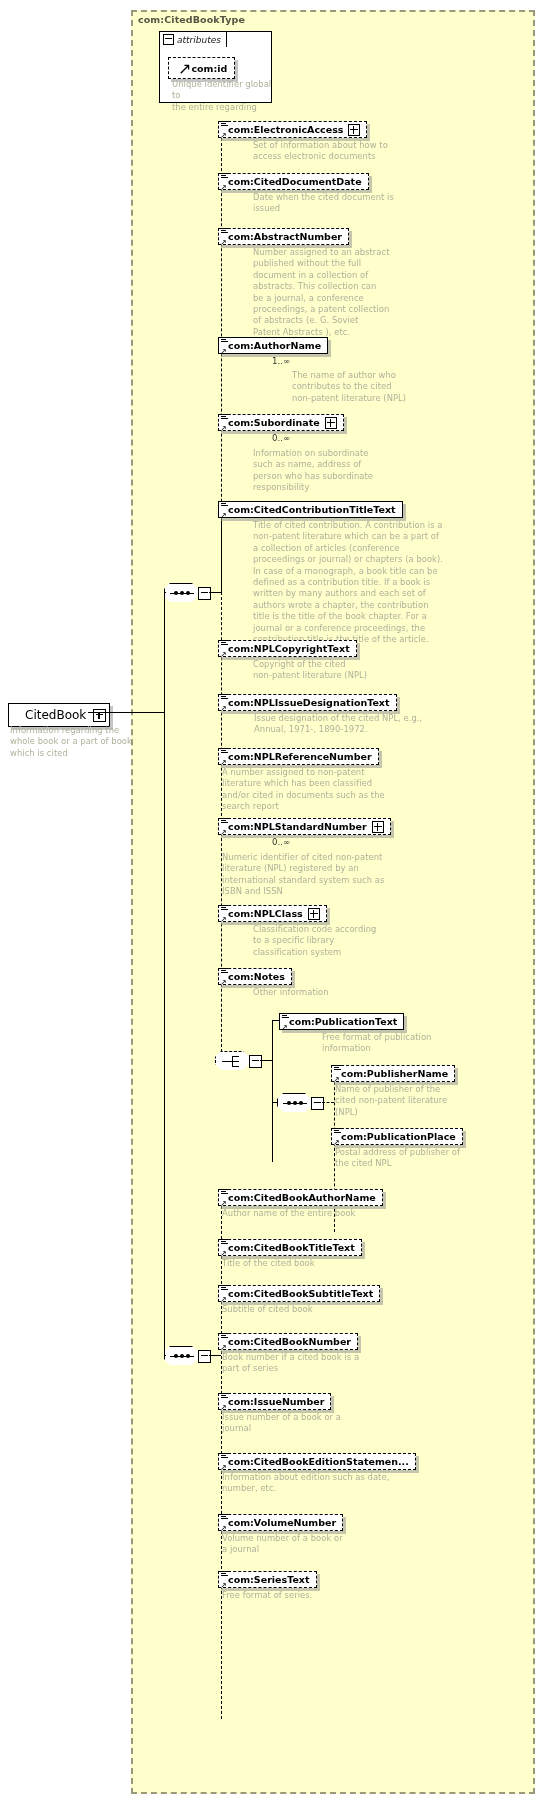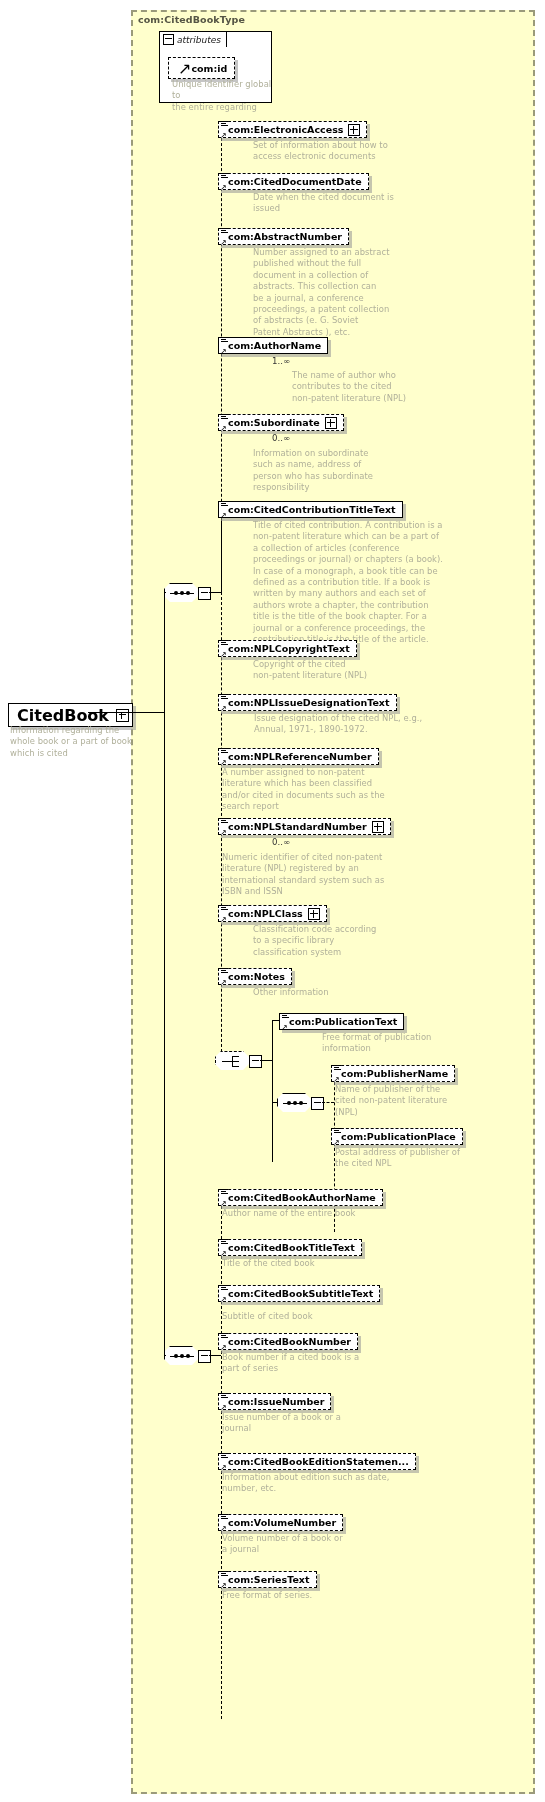--- a/index.html
+++ b/index.html
@@ -103,21 +103,21 @@
     position:absolute;left:34px;top:4px;width:11px;height:11px;border:1.3px solid #000;background:#fff;
   }
   .comp .minus::before{content:"";position:absolute;left:2px;right:2px;top:4px;height:1.3px;background:#000;}
 
   
   .rootbox{
     position:absolute;left:8px;top:703px;
     display:inline-flex;align-items:center;background:#fff;border:1.6px solid #000;
     height:18px;padding:2px 3px 2px 8px;box-shadow:3px 3px 0 0 rgba(150,150,150,.55);
   }
-  .rootbox .nm{font-size:16px;font-weight:bold;}
+  .rootbox .nm{font-size:12px;font-weight:normal;margin-left:8px;}
   .rootbox .expand{
     margin-left:7px;width:11px;height:11px;border:1.3px solid #000;background:#fff;position:relative;
   }
   .rootbox .expand::before{content:"";position:absolute;left:2px;right:2px;top:4px;height:1.3px;background:#000;}
   .rootbox .expand::after{content:"";position:absolute;top:2px;bottom:2px;left:4px;width:1.3px;background:#000;}
 
   
   .ln{position:absolute;background:#000;}
   .ln.h{height:1px;} .ln.v{width:1px;}
   .dl{position:absolute;}
@@ -506,21 +506,21 @@
     <span class="ebox opt">
       <span class="glyph">
           <i></i>
           <i></i>
           <i></i>
         </span>
       <span class="arr">↗</span>
       <span class="nm">com:CitedBookSubtitleText</span>
     </span>
   </div>
-  <div class="desc" style="left:222px;top:1304px;width:215px;margin-top:7px;">Subtitle of cited book</div>
+  <div class="desc" style="left:222px;top:1304px;width:215px;">Subtitle of cited book</div>
 
   <div class="dl h" style="left:221px;top:1340px;width:14px;"></div>
   <div class="node" style="left:218px;top:1330px;">
     <span class="ebox opt">
       <span class="glyph">
           <i></i>
           <i></i>
           <i></i>
         </span>
       <span class="arr">↗</span>

